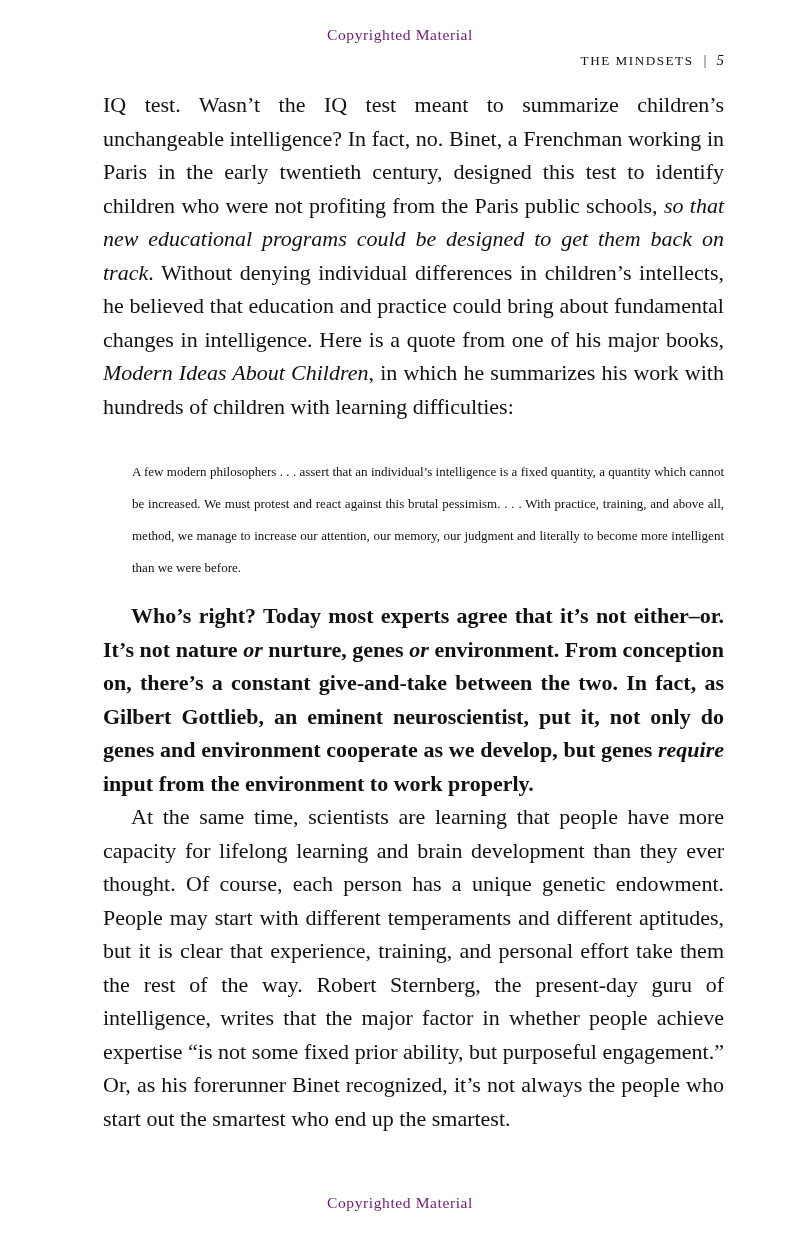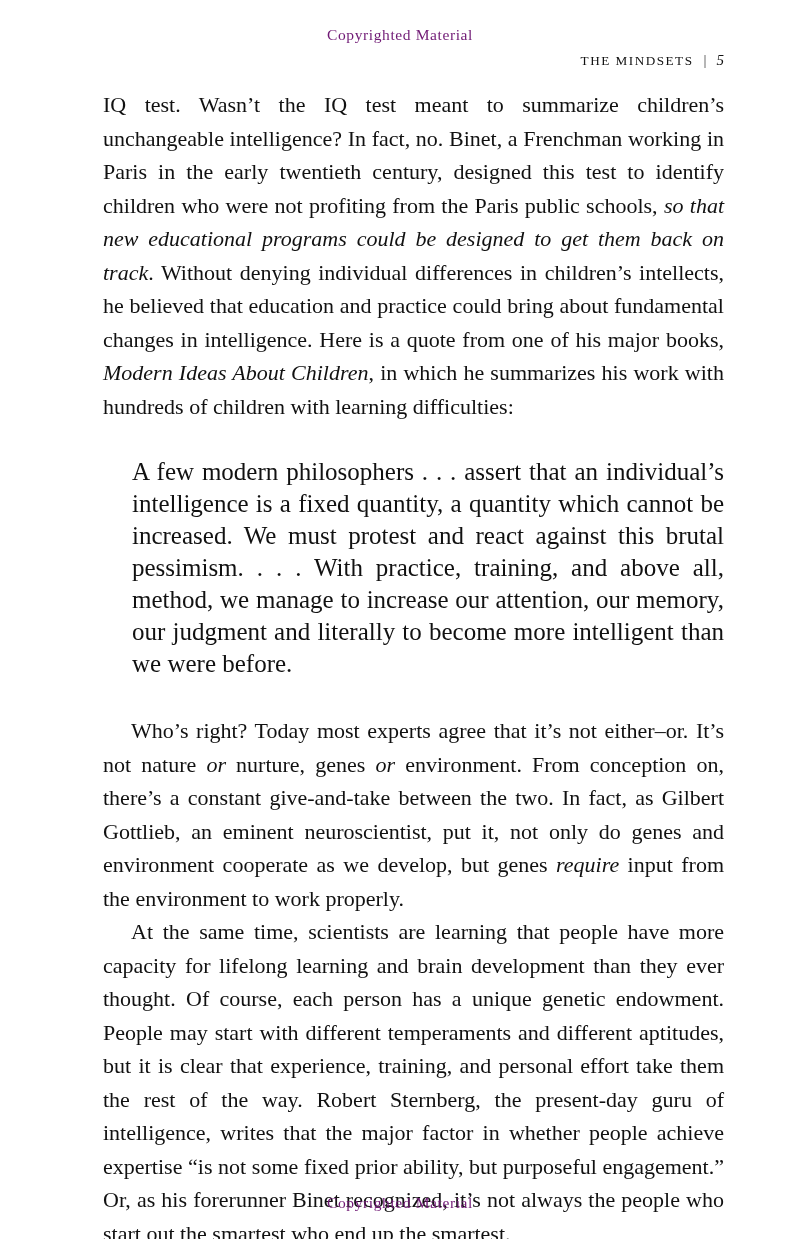--- a/index.html
+++ b/index.html
@@ -85,27 +85,28 @@
   p.indent {
     text-indent: 28px;
   }
 
   .blockquote {
     margin: 33px 0 0 0;
     padding: 0 0 0 29px;
     width: 592px;
   }
   .blockquote p {
-    font-size: 25px;
+    font-size: 13px;
     line-height: 32px;
     text-align: justify;
   }
 
   .after-quote {
-    margin-top: 34px;
+    margin-top: 15px;
+    font-weight: bold;
   }
 
   i, .it { font-style: italic; }
 </style>
 </head>
 <body>
 
 <div class="page">
 
   <div class="watermark watermark-top">Copyrighted Material</div>

